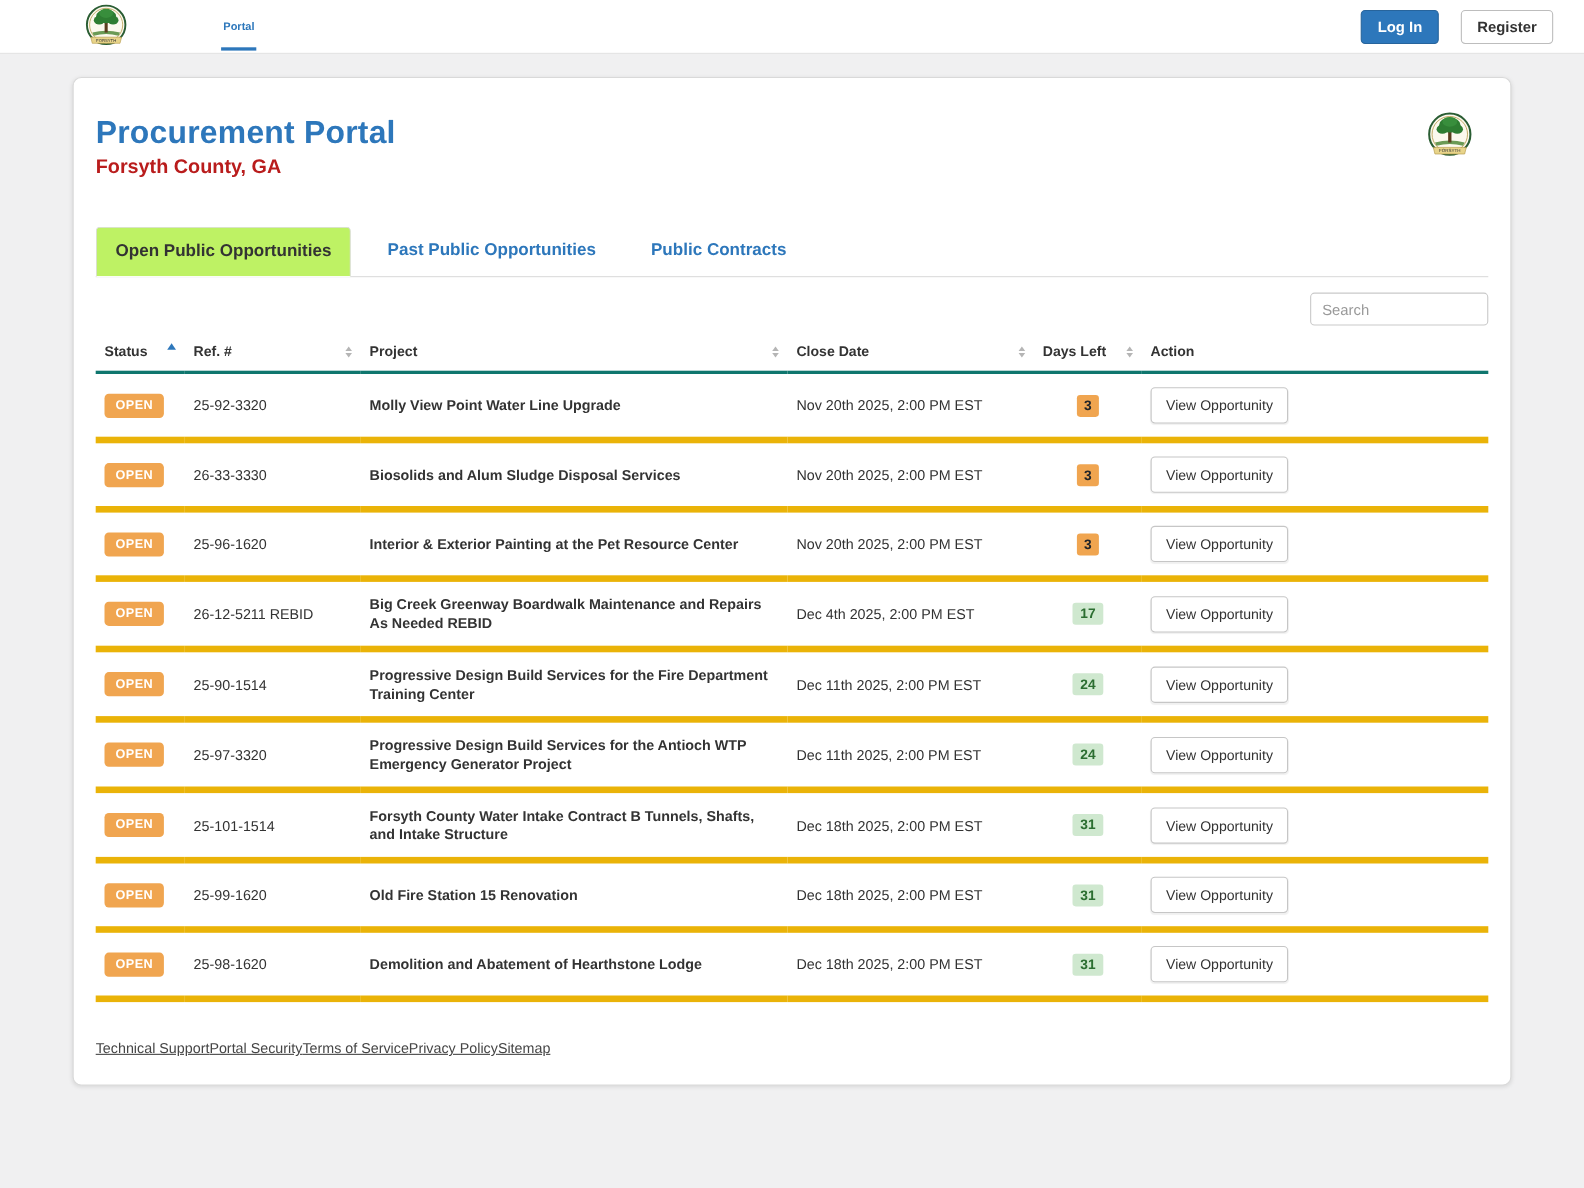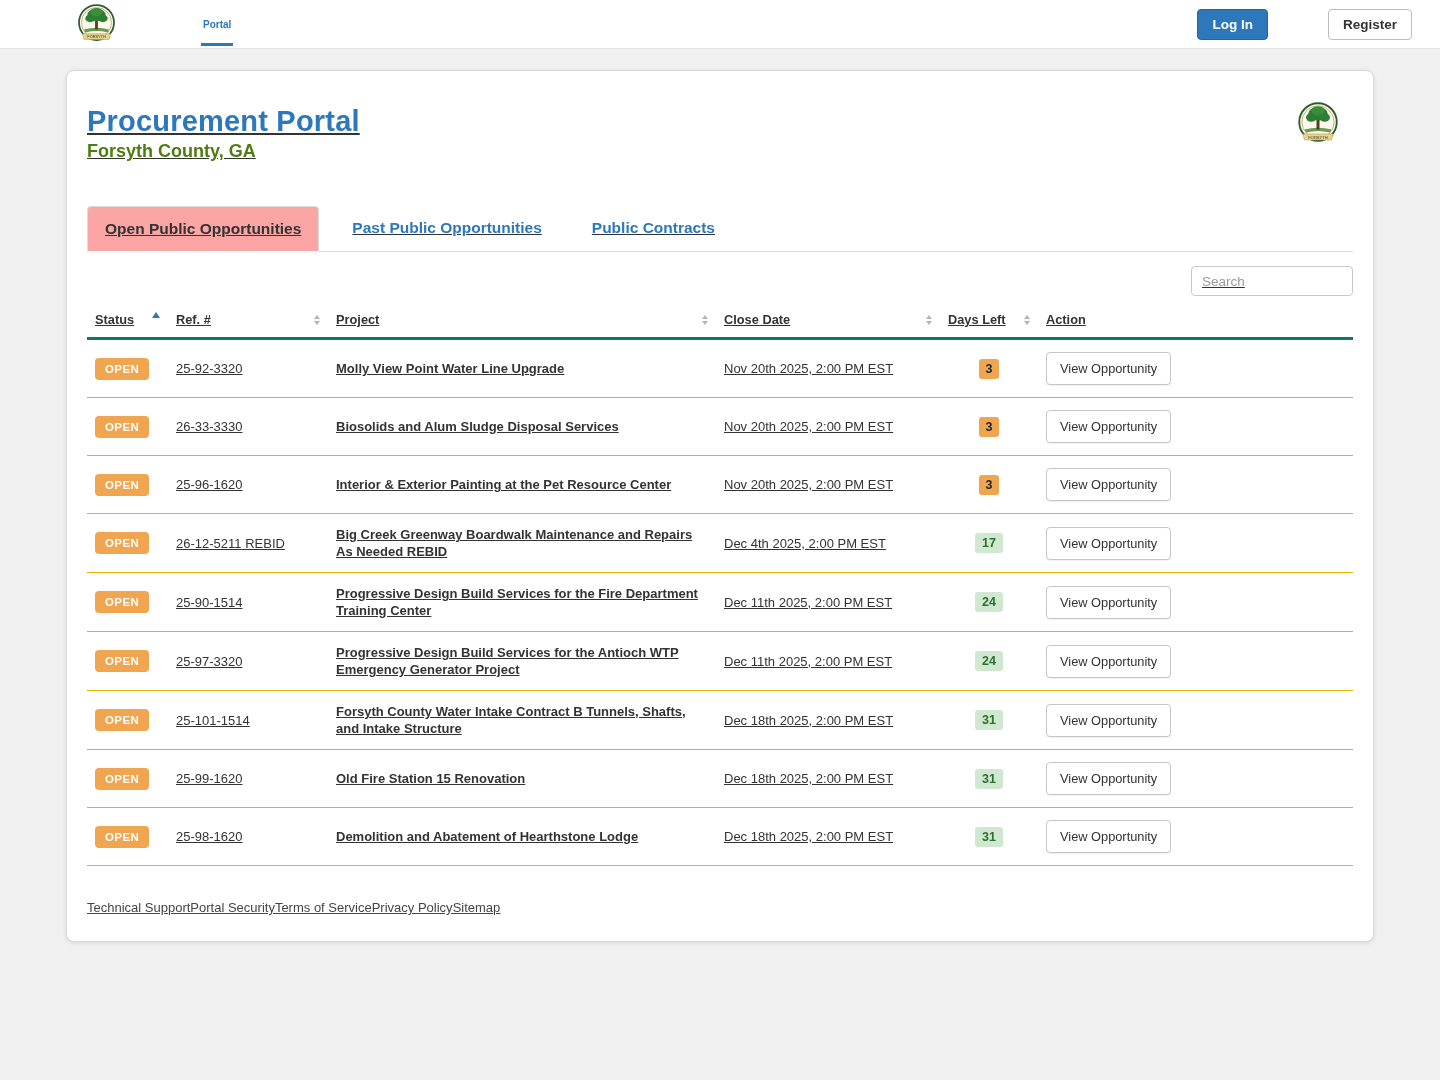--- a/index.html
+++ b/index.html
@@ -60,65 +60,63 @@
   }
   .btn-login{
     background:var(--accent);
     border:1px solid #27649c;
     color:#fff;
   }
   .btn-register{
     background:#fff;
     border:1px solid #bdbdbd;
     color:#333;
-    margin-left:40px;
   }
   
   .card{
     width:1308px;
     margin:21px auto 60px;
     background:#fff;
     border:1px solid #d9d9d9;
     border-radius:8px;
     box-shadow:0 1px 4px rgba(0,0,0,0.10);
     padding:22px 20px 26px;
-    text-decoration:underline;
   }
   .card-header{display:flex;justify-content:space-between;align-items:flex-start;}
   .page-title{
     margin:12px 0 0;
     font-size:29px;
     font-weight:bold;
     color:var(--title-blue);
     letter-spacing:0.2px;
   }
   .page-subtitle{
     margin:3px 0 0;
     font-size:18px;
     font-weight:bold;
-    color:#4d7c0f;
+    color:#b91c1c;
   }
   .card-logo{width:50px;height:45px;margin:8px 10px 0 0;}
   
   .tabs{
     display:flex;
     margin-top:44px;
     border-bottom:1px solid #dcdcdc;
   }
   .tab{
     font-size:15.5px;
     font-weight:bold;
     padding:13px 17px;
     color:var(--accent);
     cursor:pointer;
     white-space:nowrap;
   }
   .tab.active{
     color:#333;
-    background:#fca5a5;
+    background:#bef264;
     border:1px solid #dcdcdc;
     border-bottom:1px solid #fff;
     border-radius:4px 4px 0 0;
     margin-bottom:-1px;
   }
   .tab + .tab{margin-left:16px;}
   
   .search-row{display:flex;justify-content:flex-end;margin:14px 0 8px;}
   .search-input{
     width:162px;
@@ -148,21 +146,21 @@
     font-weight:bold;
     color:#333;
     text-align:left;
     padding:8px 8px 10px;
     border-bottom:3px solid #0f766e;
     cursor:pointer;
   }
   .th-in{display:flex;align-items:center;justify-content:space-between;}
   td{
     padding:12px 8px;
-    border-bottom:1px solid #eab308;
+    border-bottom:6px solid #eab308;
     font-size:13px;
     color:#333;
     vertical-align:middle;
   }
   .td-project{font-weight:bold;line-height:17px;padding-right:18px;}
   .td-days{text-align:center;}
   .badge-open{
     display:inline-block;
     background:var(--open-badge-bg);
     color:var(--open-badge-text);

